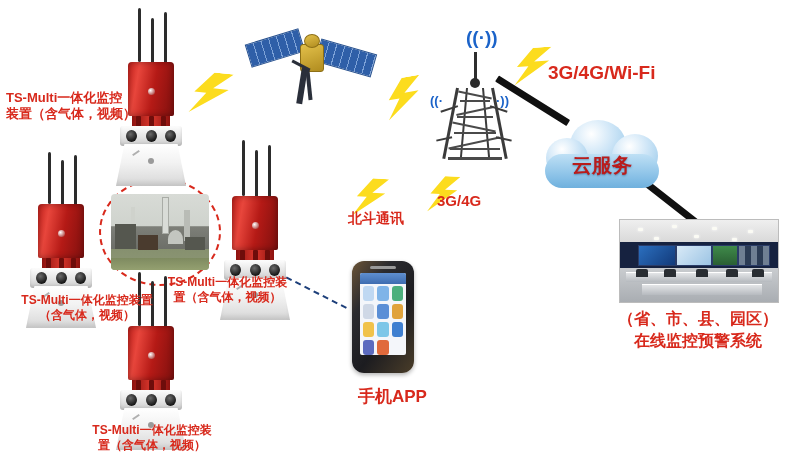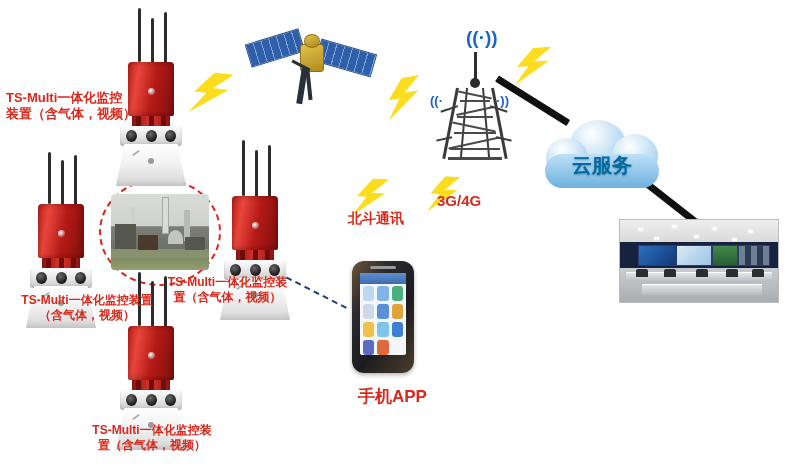--- a/index.html
+++ b/index.html
@@ -76,21 +76,21 @@
   .tower .mastT{position:absolute;left:50%;margin-left:-1.5px;width:3px;background:#2e2e2e;}
   .tower .ball{position:absolute;left:50%;margin-left:-5px;width:10px;height:10px;border-radius:50%;background:#2b2b2b;}
   .wifi{position:absolute;color:#1b63c9;font-weight:bold;line-height:1;}
 
   
   .cloud{position:absolute;}
   .cloud .puff{position:absolute;border-radius:50%;
     background:radial-gradient(circle at 38% 28%,#ffffff 0%,#cfe6f7 42%,#8fc4e8 100%);}
   .cloud .cbase{position:absolute;border-radius:38px;
     background:linear-gradient(180deg,#bfe0f5,#86bfe6 70%,#6fb0dd);}
-  .cloud .ctext{position:absolute;width:100%;text-align:center;color:#0369a1;font-weight:bold;
+  .cloud .ctext{position:absolute;width:100%;text-align:center;color:#b91c1c;font-weight:bold;
     text-shadow:0 1px 2px rgba(40,90,130,.55);}
 
   
   .phone{position:absolute;border-radius:12px;
     background:linear-gradient(125deg,#6b5437 0%,#2b2b2f 28%,#1c1c20 60%,#4a3d29 100%);
     box-shadow:0 2px 4px rgba(0,0,0,.3);}
   .phone .scr{position:absolute;background:#f4f6fa;border-radius:2px;overflow:hidden;}
   .phone .bar{position:absolute;left:0;top:0;width:100%;height:11px;
     background:linear-gradient(180deg,#5f8fd0,#3d6cb0);}
   .phone .grid{position:absolute;left:3px;top:13px;right:3px;bottom:3px;
@@ -327,18 +327,21 @@
 置（含气体，视频）</div>
 
   <div class="lbl c" style="left:78px;top:423px;width:148px;font-size:12px;">TS-Multi一体化监控装
 置（含气体，视频）</div>
 
 
   <div class="lbl" style="left:348px;top:210px;font-size:14px;">北斗通讯</div>
 
   <div class="lbl" style="left:437px;top:192px;font-size:15px;">3G/4G</div>
 
+  <div class="lbl" style="left:548px;top:61px;font-size:19px;">3G/4G/Wi-Fi</div>
 
 
   <div class="lbl" style="left:358px;top:386px;font-size:17px;">手机APP</div>
 
+  <div class="lbl c" style="left:600px;top:308px;width:196px;font-size:16px;line-height:1.35;">（省、市、县、园区）
+在线监控预警系统</div>
 
 </div>
 
 </body></html>

